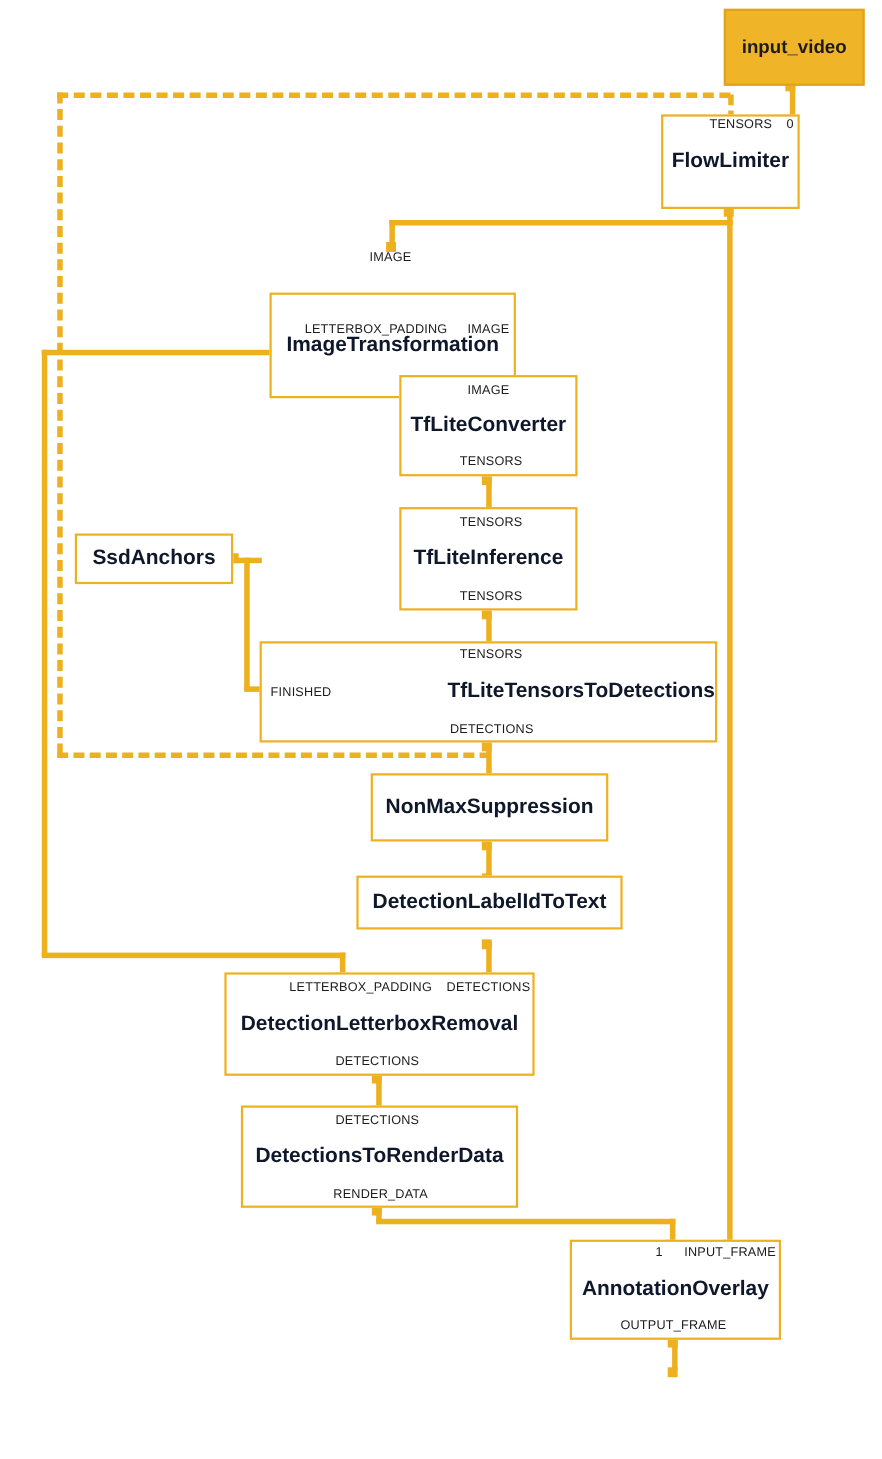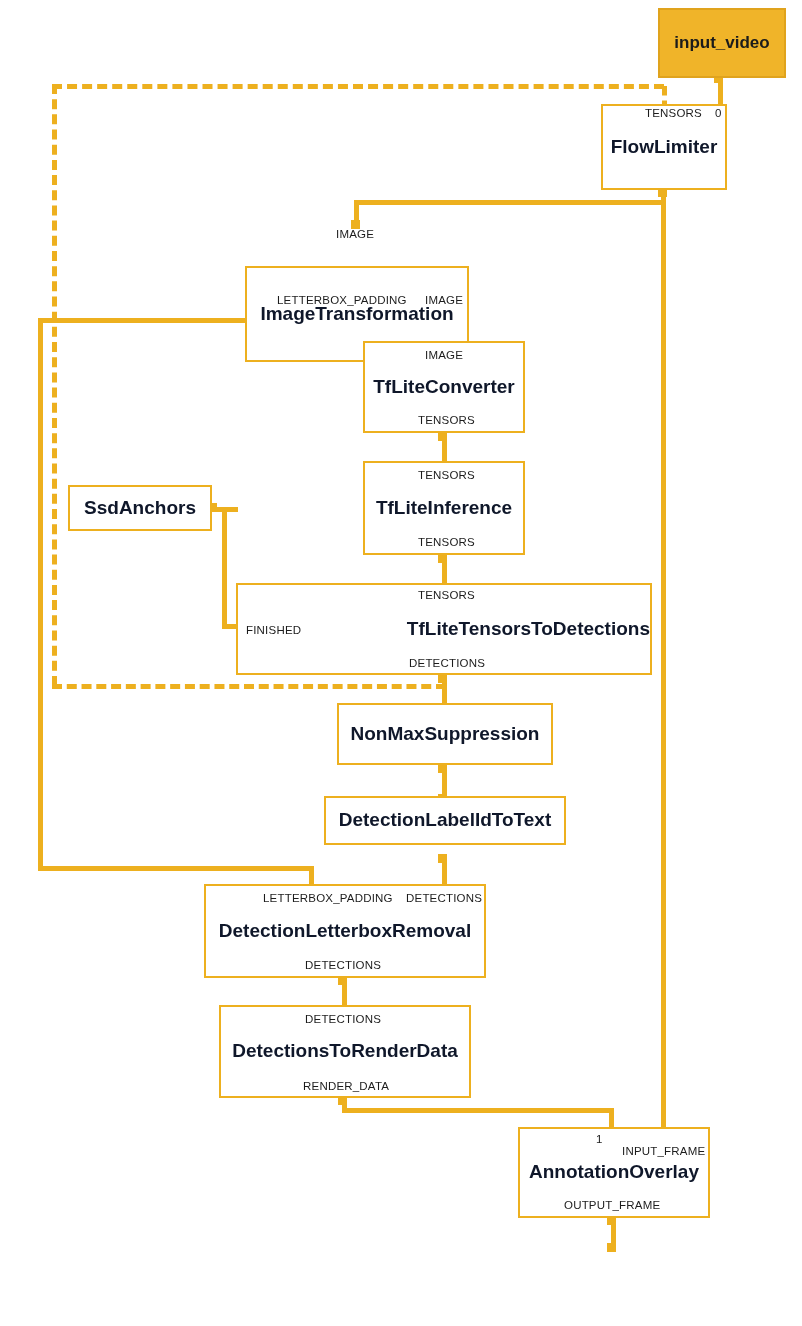--- a/index.html
+++ b/index.html
@@ -221,17 +221,17 @@
   <div class="node" style="left:219px; top:1005px; width:252px; height:93px;">
     <div class="title">DetectionsToRenderData</div>
   </div>
   <div class="port-label" style="left:305px; top:1013px;">DETECTIONS</div>
   <div class="port-label" style="left:303px; top:1080px;">RENDER_DATA</div>
 
   <div class="node" style="left:518px; top:1127px; width:192px; height:91px;align-items:center;">
     <div class="title">AnnotationOverlay</div>
   </div>
   <div class="port-label" style="left:596px; top:1133px;">1</div>
-  <div class="port-label" style="left:622px; top:1133px;margin-top:12px;">INPUT_FRAME</div>
+  <div class="port-label" style="left:622px; top:1133px;">INPUT_FRAME</div>
   <div class="port-label" style="left:564px; top:1199px;">OUTPUT_FRAME</div>
 
 
 </div>
 
 </body></html>

